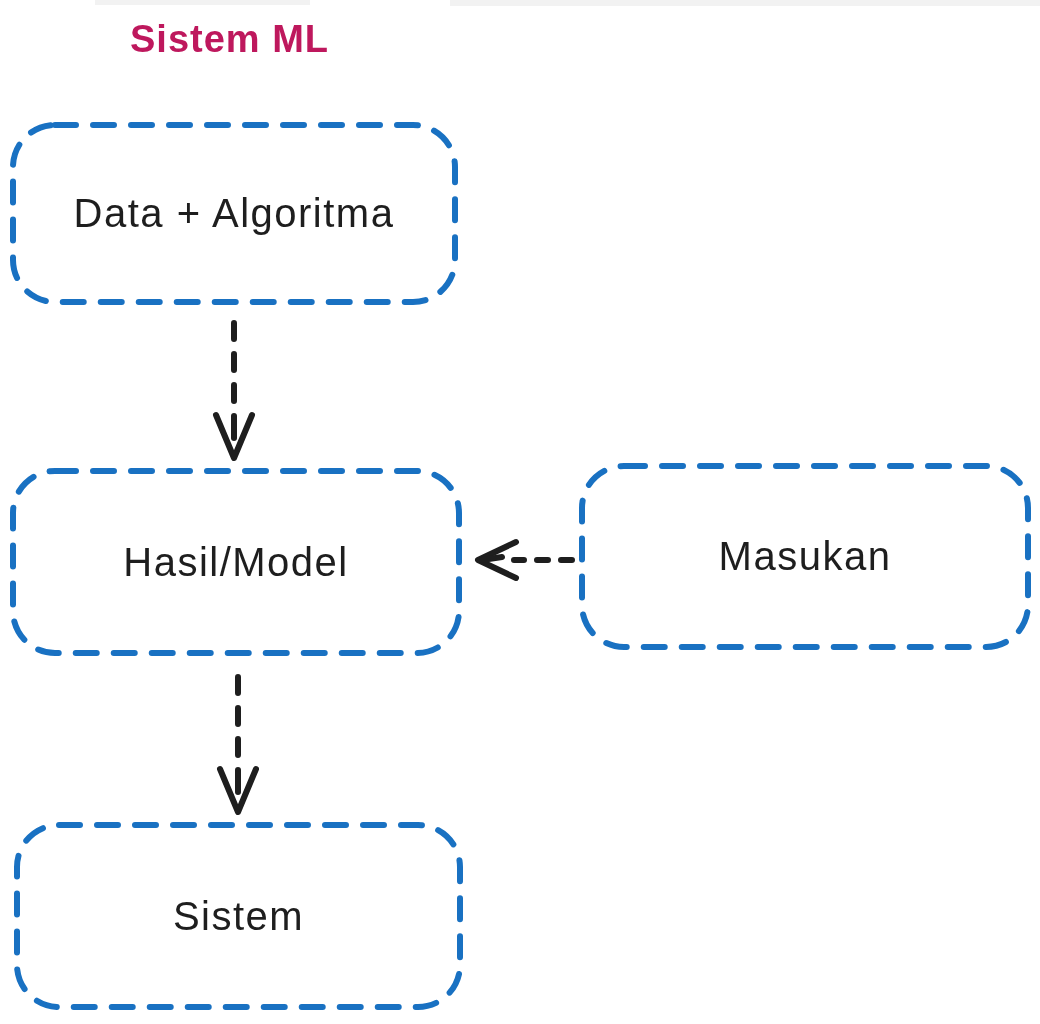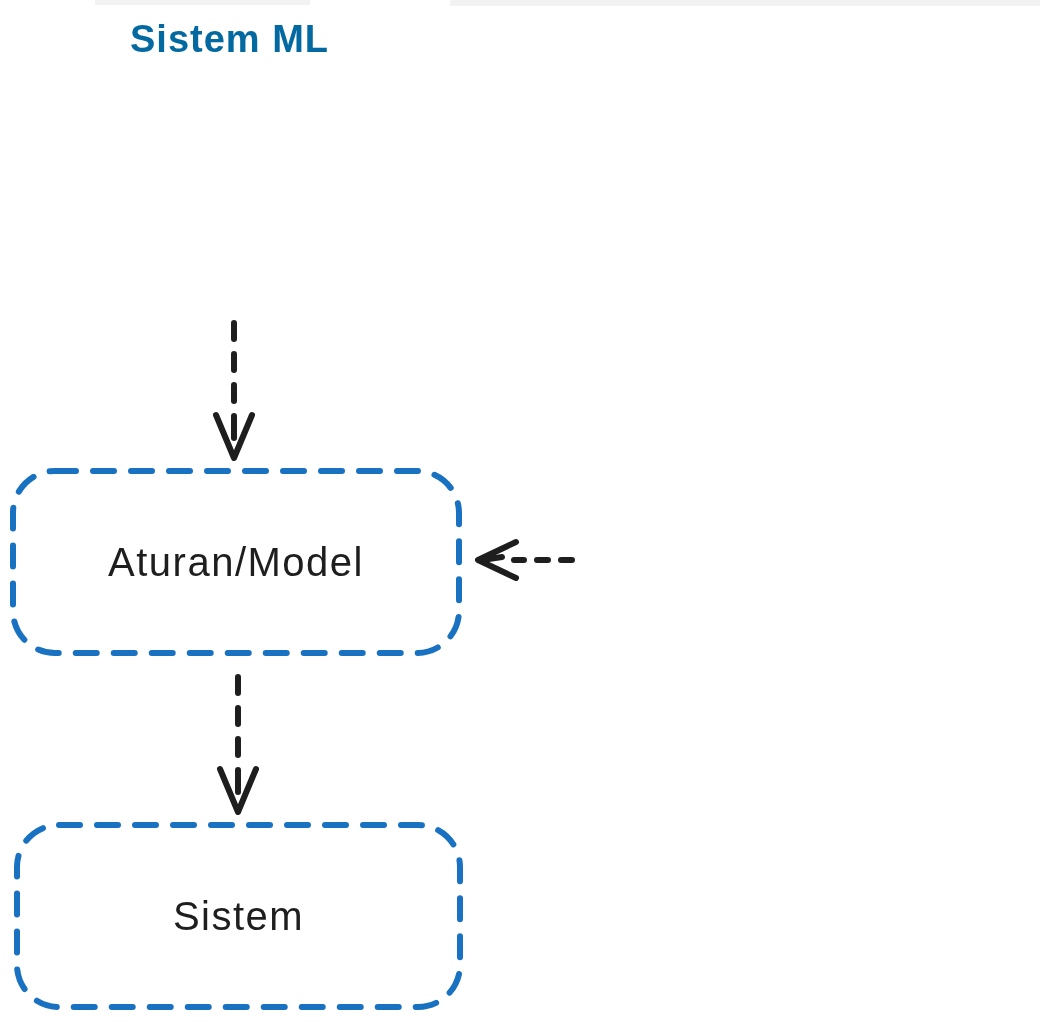--- a/index.html
+++ b/index.html
@@ -23,21 +23,21 @@
   .top-artifact.a1 { left: 95px;  top: 0; width: 215px; height: 5px; }
   .top-artifact.a2 { left: 450px; top: 0; width: 590px; height: 6px; }
 
   .diagram-title {
     position: absolute;
     left: 130px;
     top: 18px;
     font-size: 38px;
     font-weight: bold;
     letter-spacing: 1px;
-    color: #0369a1;
+    color: #be185d;
     white-space: nowrap;
   }
 
   .node { position: absolute; }
   .node svg { position: absolute; left: 0; top: 0; }
   .node rect {
     fill: none;
     stroke: #1971c2;
     stroke-width: 6;
     stroke-linecap: round;
@@ -78,40 +78,52 @@
 </head>
 <body>
 
 <div class="canvas">
 
   <div class="top-artifact a1"></div>
   <div class="top-artifact a2"></div>
 
   <div class="diagram-title">Sistem ML</div>
 
+  <div class="node node1">
+    <svg width="452" height="187" viewBox="0 0 452 187">
+      <rect x="5" y="5" width="442" height="177" rx="42" ry="42"></rect>
+    </svg>
+    <div class="node-label">Data + Algoritma</div>
+  </div>
 
   <svg class="edge edge1" width="56" height="150" viewBox="0 0 56 150">
     <line class="dashes" x1="28" y1="7" x2="28" y2="90"></line>
     <path d="M10 99 L28 142 L46 99"></path>
     <path d="M28 100 L28 122"></path>
   </svg>
 
   <div class="node node2">
     <svg width="456" height="192" viewBox="0 0 456 192">
       <rect x="5" y="5" width="446" height="182" rx="42" ry="42"></rect>
     </svg>
-    <div class="node-label">Aturan/Model</div>
+    <div class="node-label">Hasil/Model</div>
   </div>
 
   <svg class="edge edge2" width="112" height="56" viewBox="0 0 112 56">
     <line class="dashes-h" x1="106" y1="28" x2="48" y2="28"></line>
     <path d="M50 10 L12 28 L50 46"></path>
     <path d="M16 28 L36 25"></path>
   </svg>
 
+  <div class="node node3">
+    <svg width="456" height="191" viewBox="0 0 456 191">
+      <rect x="5" y="5" width="446" height="181" rx="42" ry="42"></rect>
+    </svg>
+    <div class="node-label">Masukan</div>
+  </div>
 
   <svg class="edge edge3" width="56" height="152" viewBox="0 0 56 152">
     <line class="dashes" x1="28" y1="9" x2="28" y2="92"></line>
     <path d="M10 101 L28 144 L46 101"></path>
     <path d="M28 102 L28 124"></path>
   </svg>
 
   <div class="node node4">
     <svg width="453" height="192" viewBox="0 0 453 192">
       <rect x="5" y="5" width="443" height="182" rx="42" ry="42"></rect>

